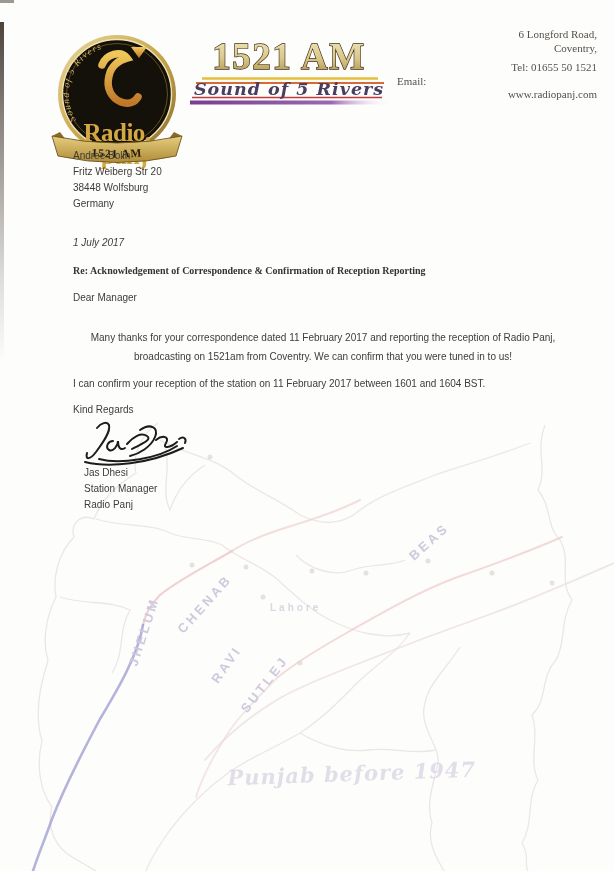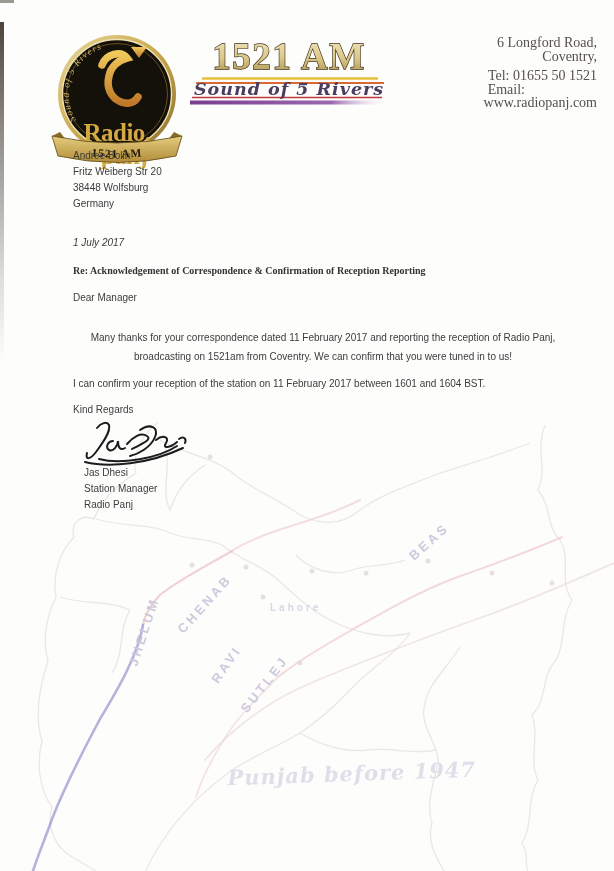--- a/index.html
+++ b/index.html
@@ -25,29 +25,29 @@
     position: absolute;
     left: 0; top: 0;
     width: 14px; height: 3px;
     background: rgba(60,52,40,0.5);
     z-index: 6;
   }
   
   .logo-wrap { position: absolute; left: 42px; top: 28px; width: 150px; height: 145px; z-index: 3; }
   .banner-wrap { position: absolute; left: 182px; top: 33px; width: 215px; height: 74px; z-index: 3; }
   .station-address {
-    position: absolute; right: 17px; top: 36px; width: 200px;
+    position: absolute; right: 17px; top: 28px; width: 200px;
     text-align: right;
     font-family: "Liberation Serif", serif;
-    font-size: 14px; line-height: 13.5px;
+    font-size: 11px; line-height: 13.5px;
     color: #55504a;
     z-index: 3;
   }
   .station-address .gap { height: 6px; }
-  .email-line { display: flex; justify-content: flex-end; align-items: baseline; }
+  .email-line { display: flex; justify-content: space-between; align-items: baseline; }
   .email-redacted { display: inline-block; width: 72px; height: 10px; background: #fdfdfc; }
   
   .letter {
     position: absolute; left: 73px; top: 148px; width: 500px;
     color: #3c3c3c;
     font-size: 10px; line-height: 16px;
     z-index: 4;
   }
   .recipient div { line-height: 16px; }
   .date-line { margin-top: 23px; font-style: italic; }

